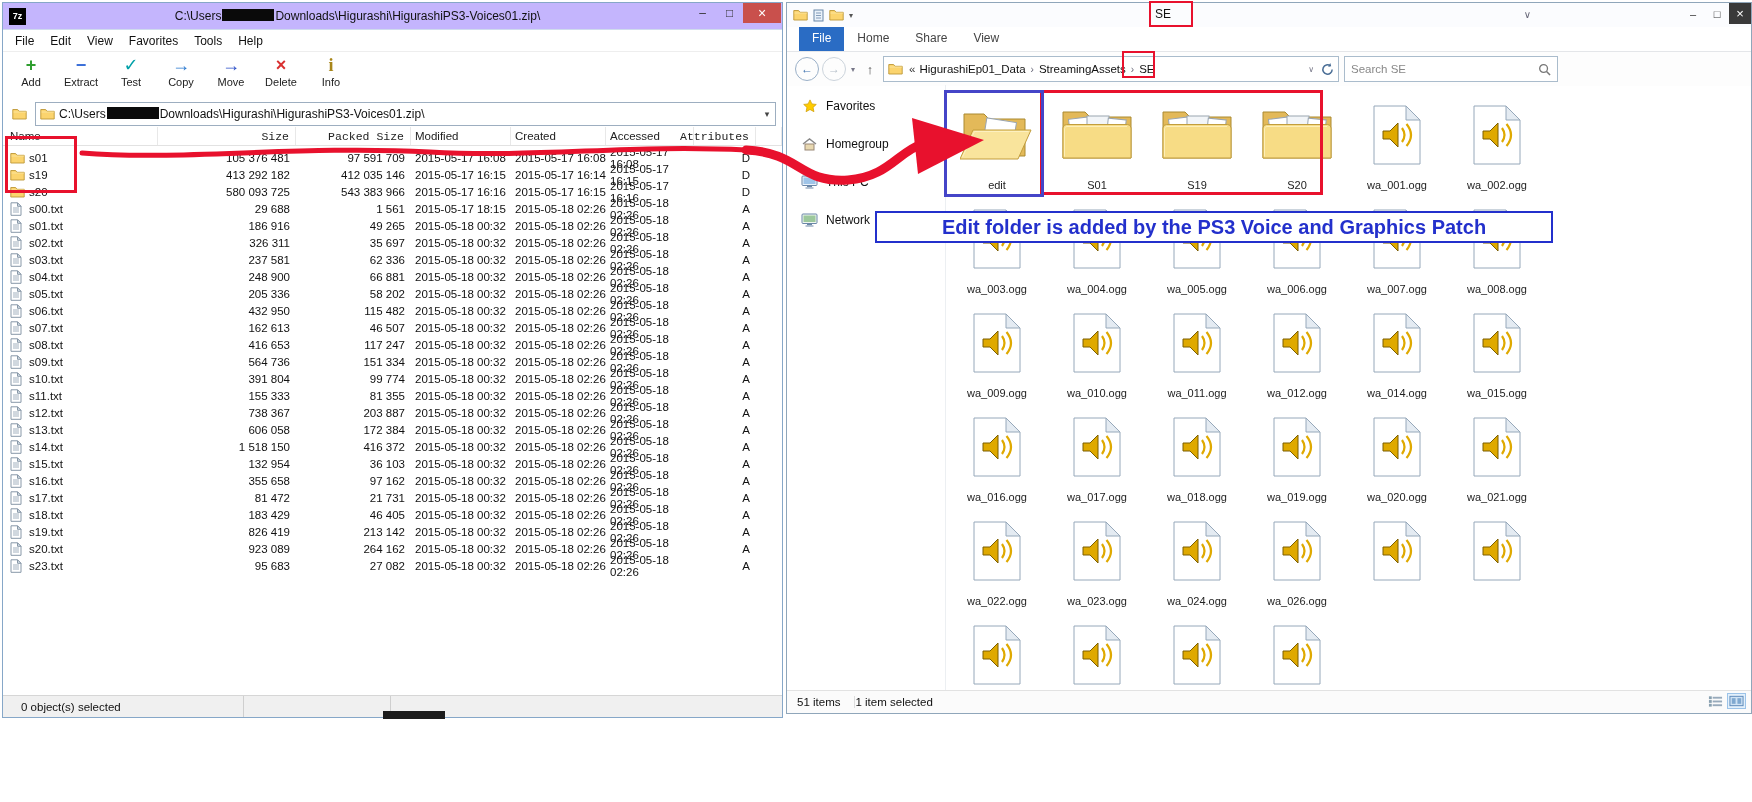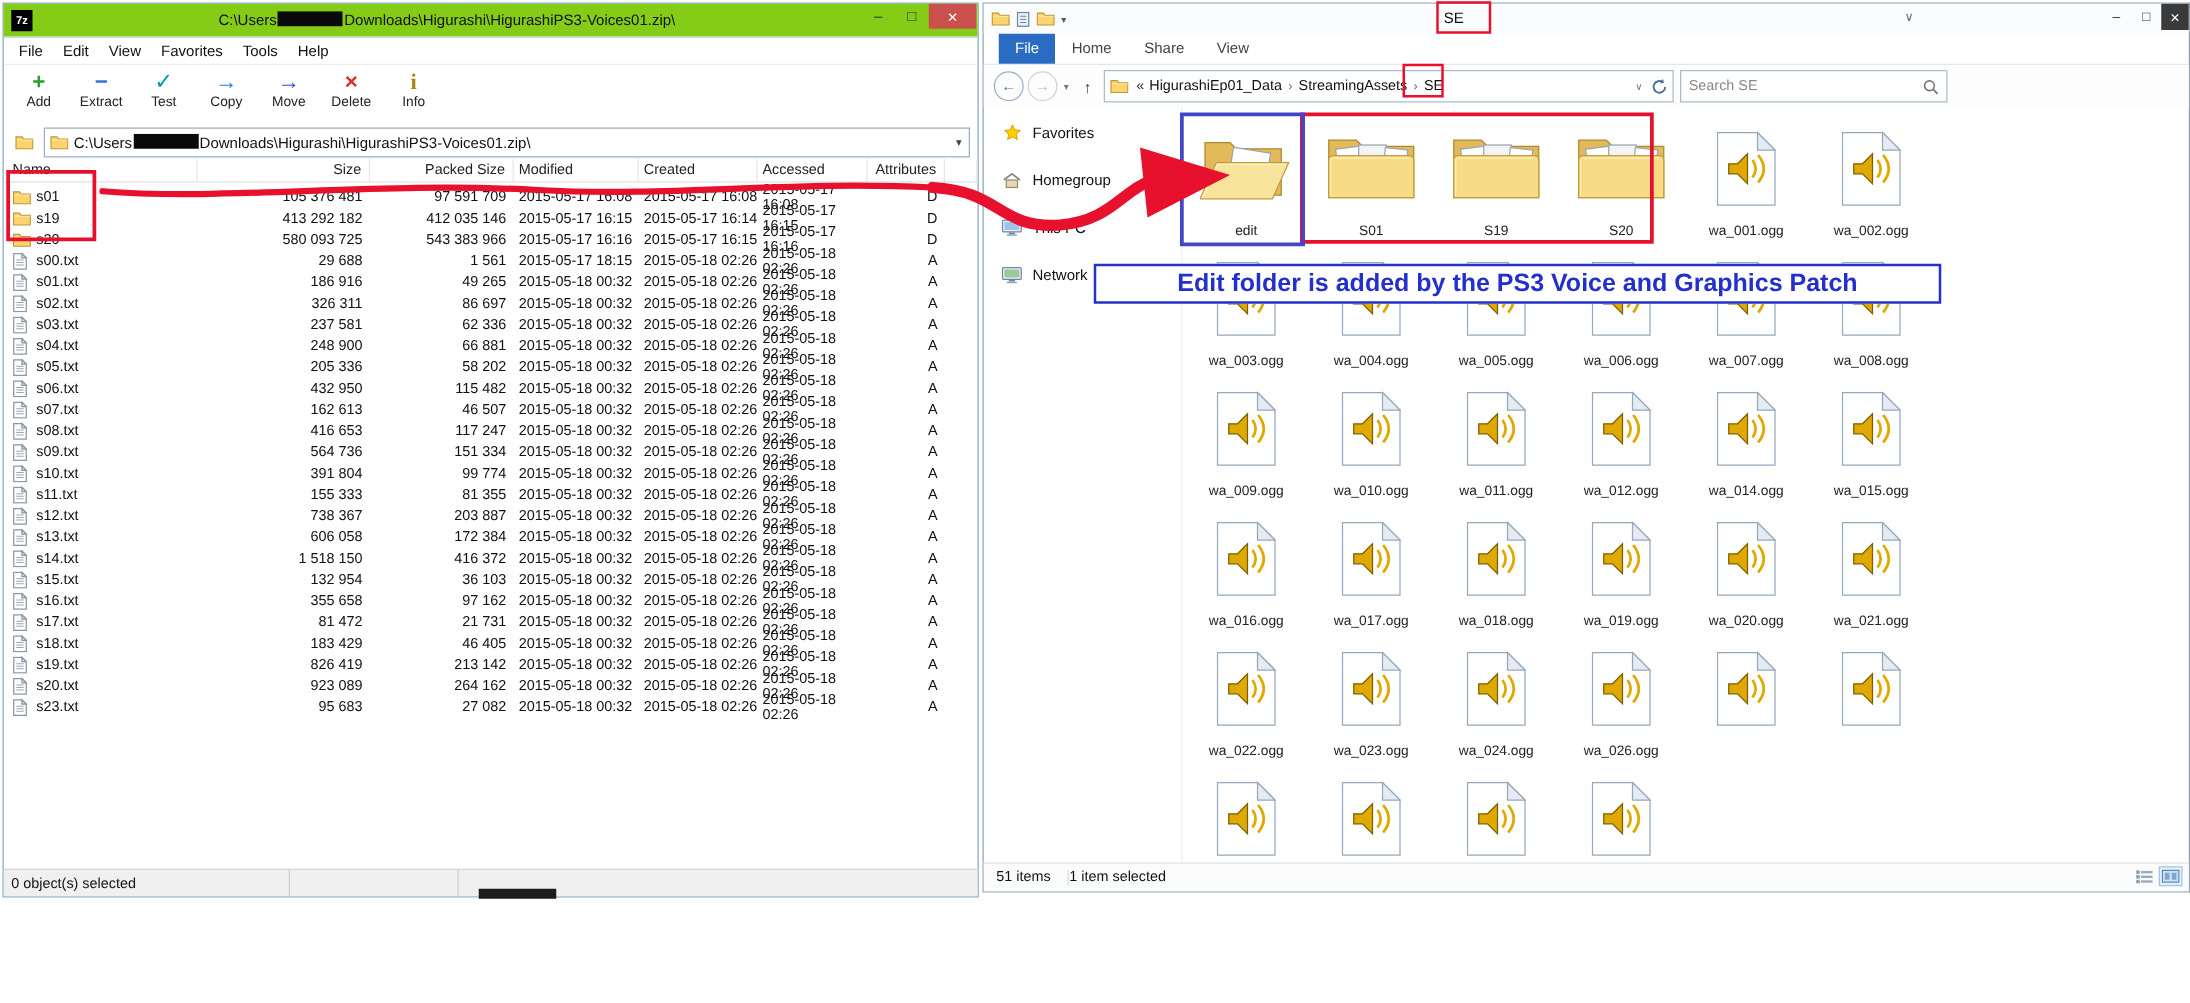--- a/index.html
+++ b/index.html
@@ -3,21 +3,21 @@
 <meta charset="utf-8">
 <style>
   html,body{margin:0;padding:0;background:#fff;}
   body{width:1752px;height:802px;position:relative;overflow:hidden;
        font-family:"Liberation Sans","DejaVu Sans",sans-serif;color:#111;}
   #stage{position:absolute;inset:0;}
   .window{position:absolute;background:#fff;}
 
   
   #zip{left:2px;top:2px;width:779px;height:714px;border:1px solid #86a7c8;}
-  .ztitle{height:26px;display:flex;align-items:center;background:#84cc16;border-bottom:1px solid #cfdced;}
+  .ztitle{height:26px;display:flex;align-items:center;background:#c4b5fd;border-bottom:1px solid #cfdced;}
   .zlogo{width:17px;height:17px;background:#000;color:#fff;font-size:9px;font-weight:bold;
          display:flex;align-items:center;justify-content:center;margin-left:6px;flex:0 0 auto;}
   .ztext{flex:1;text-align:center;font-size:12px;white-space:nowrap;overflow:hidden;}
   .redact{display:inline-block;width:52px;height:12px;background:#0a0a0a;vertical-align:-1px;margin:0 1px;}
   .zbtns{display:flex;height:20px;margin:0 1px 0 0;align-self:flex-start;}
   .zbtn{width:27px;height:20px;display:flex;align-items:center;justify-content:center;font-size:12px;color:#333;}
   .zbtn.close{width:38px;background:var(--closered,#c9504c);color:#fff;font-size:14px;}
   .zmenu{height:21px;display:flex;align-items:center;padding-left:4px;font-size:12px;border-bottom:1px solid #eee;}
   .zmenu-item{padding:2px 8px;}
   .ztools{height:46px;display:flex;align-items:flex-start;padding:3px 0 0 8px;gap:10px;}
@@ -30,27 +30,27 @@
           padding-left:4px;font-size:12px;gap:4px;}
   .zcombo-text{flex:1;white-space:nowrap;overflow:hidden;}
   .zdrop{width:16px;color:#444;font-size:9px;text-align:center;}
   .zhead{height:18px;display:grid;grid-template-columns:155px 138px 115px 100px 95px 88px 62px 1fr;
          font-size:11.5px;color:#222;border-bottom:1px solid #e2e2e2;align-items:center;}
   .zhead .zc{border-right:1px solid #e8e8e8;height:100%;display:flex;align-items:center;}
   .zrow{height:17px;display:grid;grid-template-columns:155px 138px 115px 100px 95px 88px 62px 1fr;
         font-size:11.5px;align-items:center;}
   .zc0{display:flex;align-items:center;gap:4px;padding-left:7px;}
   .zc1,.zc2,.zc6{text-align:right;padding-right:6px;justify-content:flex-end;}
-  .zhead .zc1,.zhead .zc2,.zhead .zc6{display:flex;}
+  .zhead .zc1,.zhead .zc2,.zhead .zc6{display:flex;font-family:Liberation Mono, monospace;}
   .zc3,.zc4,.zc5{padding-left:4px;}
   .zhead .zc0{padding-left:7px;}
   .zfic{display:inline-flex;width:15px;flex:0 0 auto;}
   .zstatus{position:absolute;left:0;right:0;bottom:0;height:21px;background:#f0f0f0;border-top:1px solid #d6d6d6;
            display:flex;align-items:center;font-size:11.5px;}
-  .zs{height:100%;display:flex;align-items:center;padding-left:6px;border-right:1px solid #cfcfcf;}
+  .zs{height:100%;display:flex;align-items:center;padding-left:18px;border-right:1px solid #cfcfcf;}
   .zs1{width:222px;} .zs2{width:128px;} .zs3{flex:1;border-right:none;}
 
   
   #exp{left:786px;top:2px;width:964px;height:710px;border:1px solid #8fa6ba;}
   .etitle{height:24px;display:flex;align-items:center;background:#fbfcfe;position:relative;}
   .qat{display:flex;align-items:center;gap:5px;margin-left:6px;}
   .qat span{display:inline-flex;}
   .qat .chev{font-size:8px;color:#555;}
   .etitle-text{position:absolute;left:368px;top:4px;font-size:12px;}
   .ebtns{position:absolute;right:0;top:0;display:flex;}
@@ -287,21 +287,21 @@
             <span class="zfic">
               <svg width="12" height="14" viewBox="0 0 12 14">
                 <path d="M1 .8 h6.5 l3.5 3.5 v9 H1z" fill="#fff" stroke="#8898a8"></path>
                 <path d="M7.5 .8 l3.5 3.5 H7.5z" fill="#dce4ec" stroke="#8898a8"></path>
                 <path d="M3 6 h6 M3 8 h6 M3 10 h6" stroke="#98a8b8" stroke-width=".9"></path>
               </svg>
             </span>
             <span>s02.txt</span>
           </div>
           <div class="zc1">326 311</div>
-          <div class="zc2">86 697</div>
+          <div class="zc2">35 697</div>
           <div class="zc3">2015-05-18 00:32</div>
           <div class="zc4">2015-05-18 02:26</div>
           <div class="zc5">2015-05-18 02:26</div>
           <div class="zc6">A</div>
           <div></div>
         </div>
         <div class="zrow">
           <div class="zc0">
             <span class="zfic">
               <svg width="12" height="14" viewBox="0 0 12 14">

